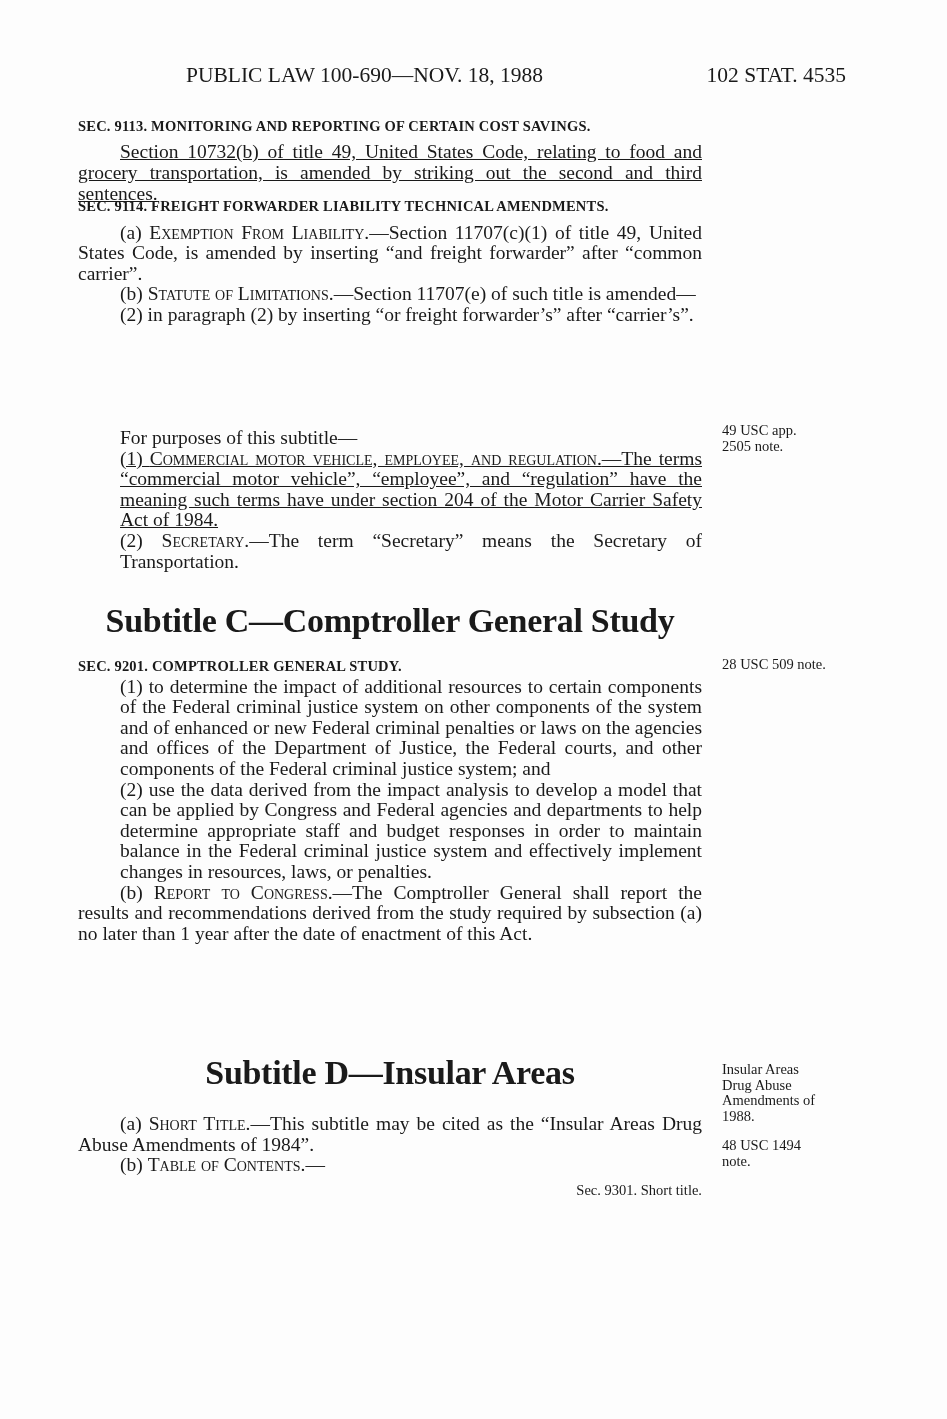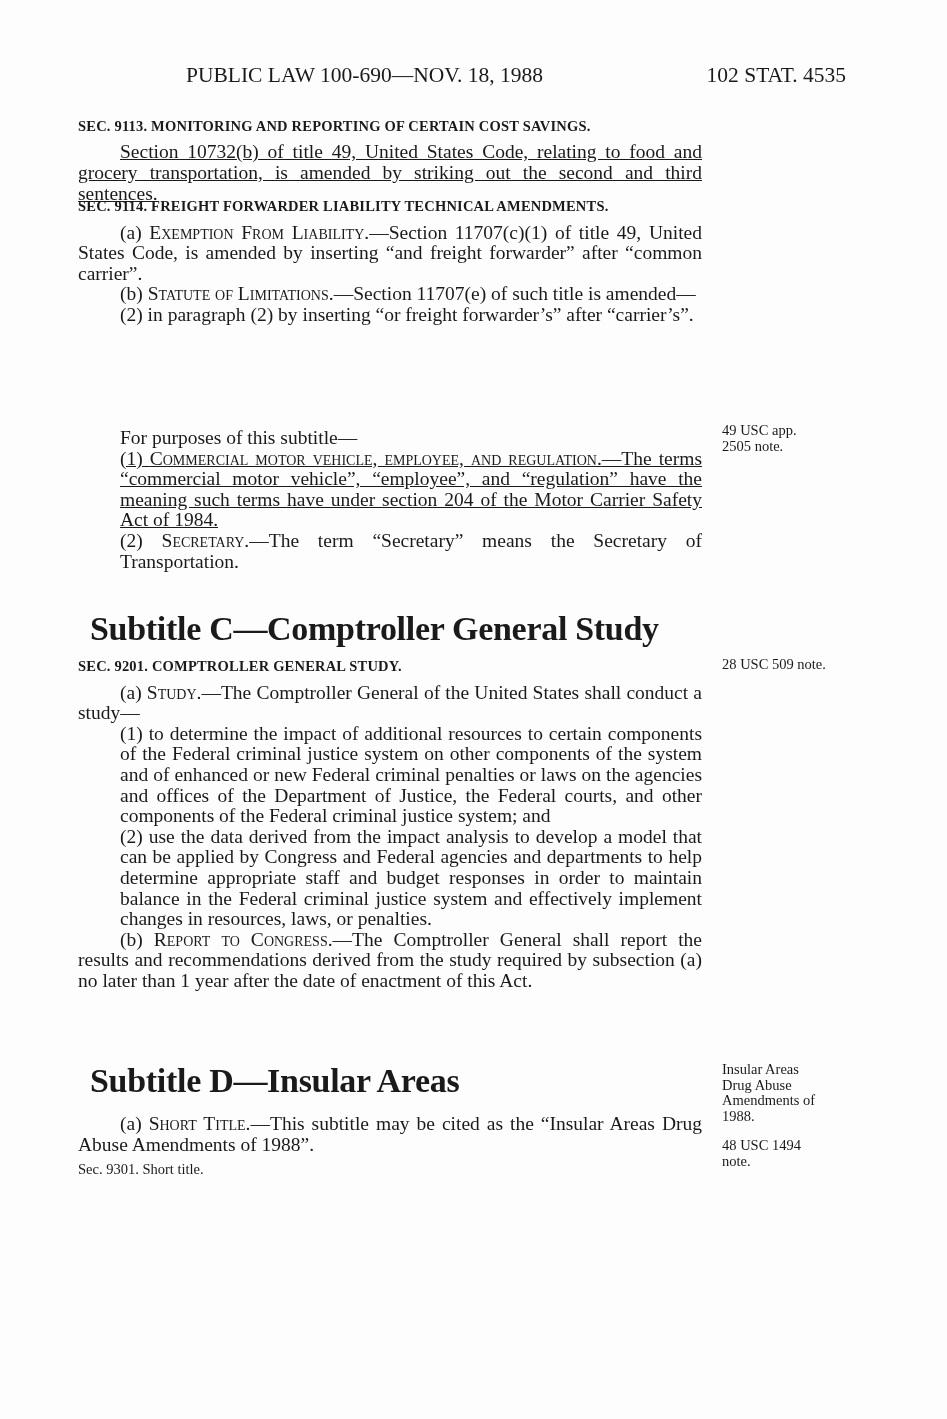--- a/index.html
+++ b/index.html
@@ -8,21 +8,21 @@
     font-family:"Liberation Serif","DejaVu Serif",serif; color:#1a1a1a;
   }
   .page { position:absolute; left:0; top:0; width:946px; height:1419px; }
   .header { position:absolute; top:63px; left:186px; width:660px; font-size:21.5px; }
   .header .law { position:absolute; left:0; top:0; }
   .header .stat { position:absolute; right:0; top:0; }
   .p { margin:0; text-align:justify; text-align-last:left; }
   .ind1 { text-indent:42px; }
   .sec { font-weight:bold; font-size:14.5px; letter-spacing:0.2px; margin:0; }
   .sc { font-variant:small-caps; }
-  .subtitle { font-weight:bold; font-size:34px; text-align:left; margin:12px; letter-spacing:-0.3px; }
+  .subtitle { font-weight:bold; font-size:34px; text-align:center; margin:4px; letter-spacing:-0.3px; }
   .toc { font-size:14.5px; line-height:15px; }
   .note { position:absolute; left:722px; font-size:14.5px; line-height:15.5px; }
   .blk { position:absolute; left:78px; width:624px; }
 </style>
 </head>
 <body>
 
 <div class="page">
 
   <div class="header">
@@ -51,40 +51,40 @@
     <div>49 USC app.</div>
     <div>2505 note.</div>
   </div>
 
   <div class="blk" style="top:598px;">
     <p class="subtitle">Subtitle C—Comptroller General Study</p>
   </div>
 
   <div class="blk" style="top:656px;font-size:19.5px;line-height:20.6px;">
     <p class="sec">SEC. 9201. COMPTROLLER GENERAL STUDY.</p>
-    <p class="p ind1" style="margin-top:6px;"><span>(a) </span><span class="sc">Study.</span><span>—The Comptroller General of the United States shall conduct a study—</span></p>
     <p class="p" style="padding-left:42px;text-indent:42px;"><span style="margin-left:-42px;">(1) to determine the impact of additional resources to certain components of the Federal criminal justice system on other components of the system and of enhanced or new Federal criminal penalties or laws on the agencies and offices of the Department of Justice, the Federal courts, and other components of the Federal criminal justice system; and</span></p>
     <p class="p" style="padding-left:42px;text-indent:42px;"><span style="margin-left:-42px;">(2) use the data derived from the impact analysis to develop a model that can be applied by Congress and Federal agencies and departments to help determine appropriate staff and budget responses in order to maintain balance in the Federal criminal justice system and effectively implement changes in resources, laws, or penalties.</span></p>
     <p class="p ind1"><span>(b) </span><span class="sc">Report to Congress.</span><span>—The Comptroller General shall report the results and recommendations derived from the study required by subsection (a) no later than 1 year after the date of enactment of this Act.</span></p>
   </div>
   <div class="note" style="top:657px;">28 USC 509 note.</div>
 
   <div class="blk" style="top:1050px;">
     <p class="subtitle">Subtitle D—Insular Areas</p>
   </div>
   <div class="note" style="top:1062px;">
     <div>Insular Areas</div>
     <div>Drug Abuse</div>
     <div>Amendments of</div>
     <div>1988.</div>
   </div>
 
   <div class="blk" style="top:1107px;font-size:19.5px;line-height:20.6px;">
-    <p class="p ind1" style="margin-top:7px;"><span>(a) </span><span class="sc">Short Title.</span><span>—This subtitle may be cited as the “Insular Areas Drug Abuse Amendments of 1988”.</span></p>
-    <div class="toc" style="margin-top:7px;">
+    <p class="p ind1" style="margin-top:7px;"><span>(a) </span><span class="sc">Short Title.</span><span>—This subtitle may be cited as the “Insular Areas Drug Abuse Amendments of 1984”.</span></p>
+    <p class="p ind1"><span>(b) </span><span class="sc">Table of Contents.</span><span>—</span></p>
+    <div class="toc" style="margin-top:7px;text-align:right;">
       <div>Sec. 9301. Short title.</div>
     </div>
   </div>
   <div class="note" style="top:1138px;">
     <div>48 USC 1494</div>
     <div>note.</div>
   </div>
 
 </div>
 

